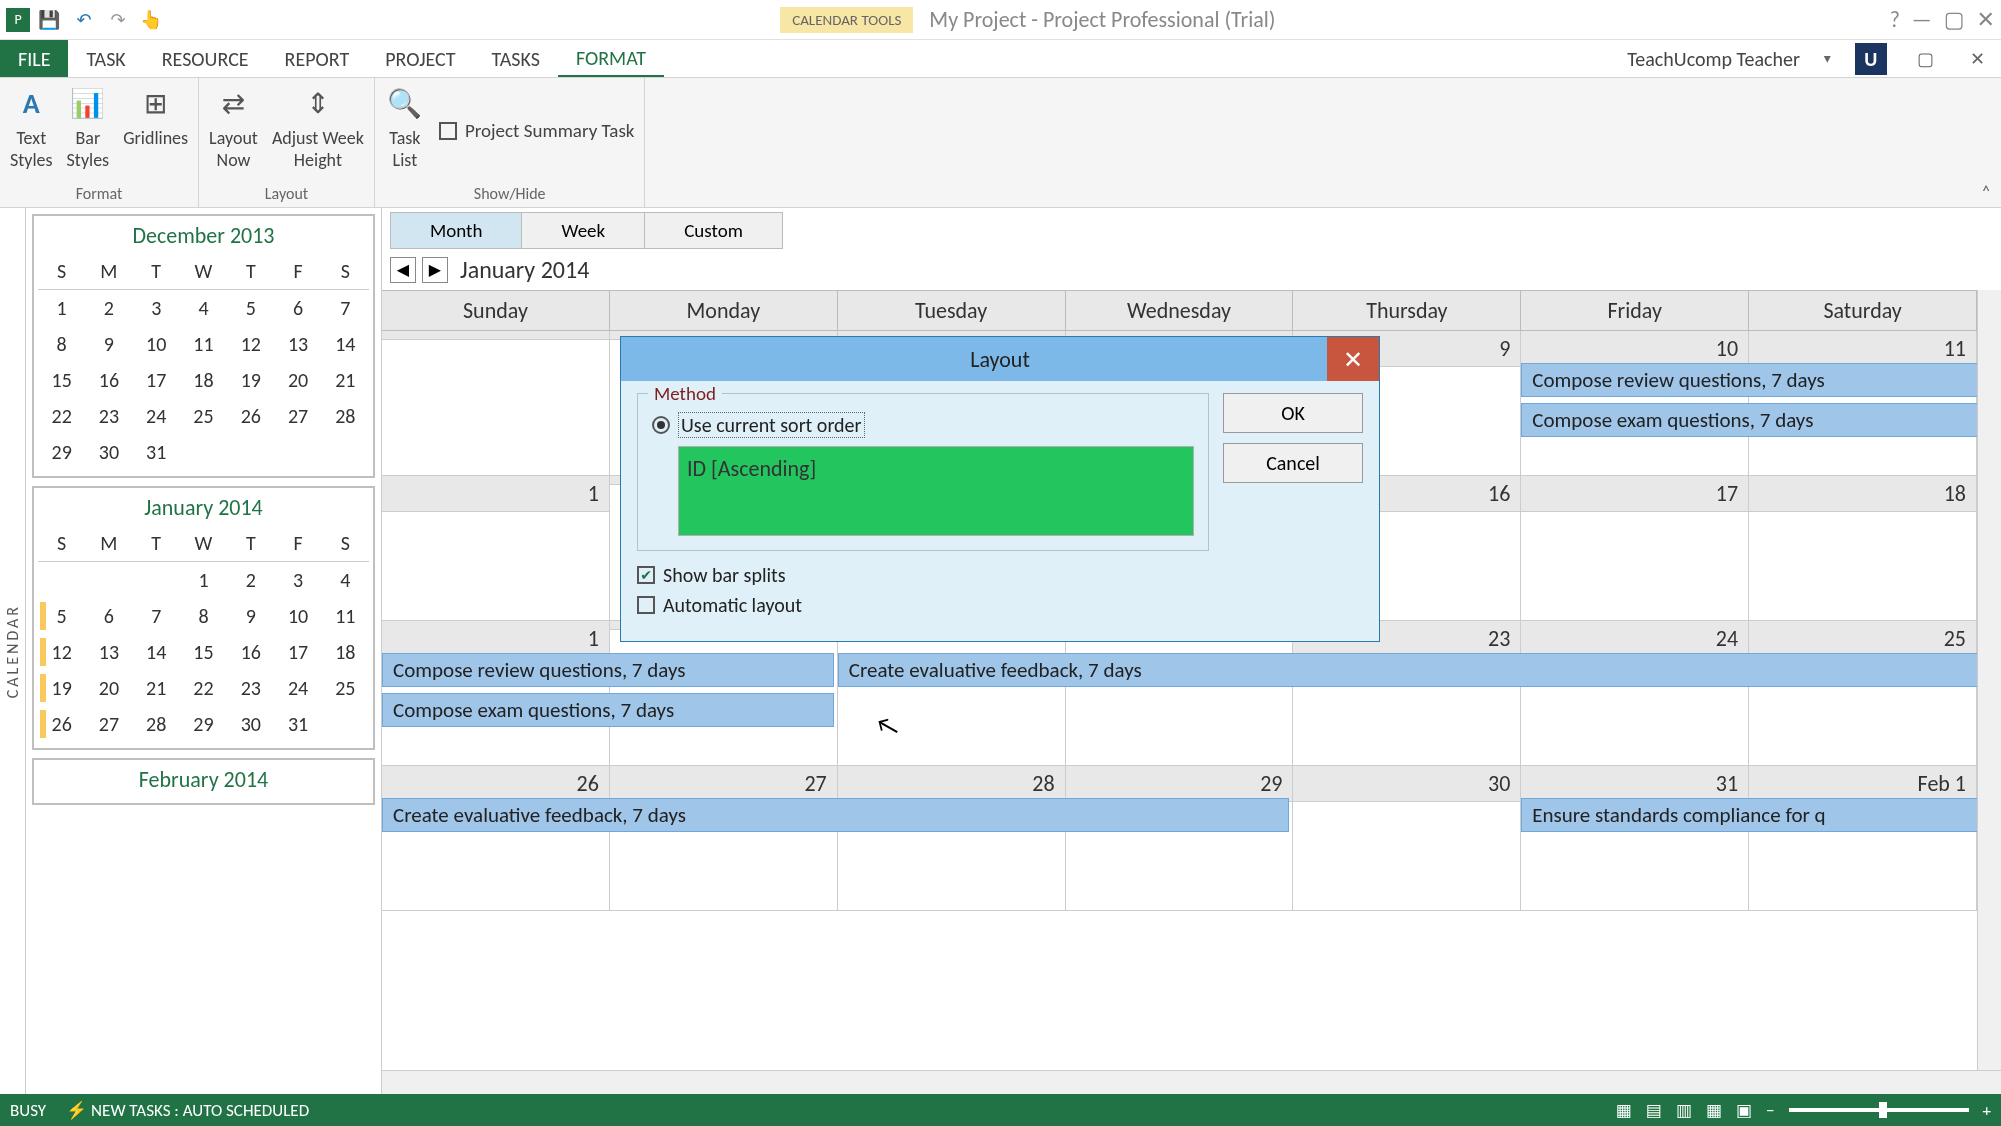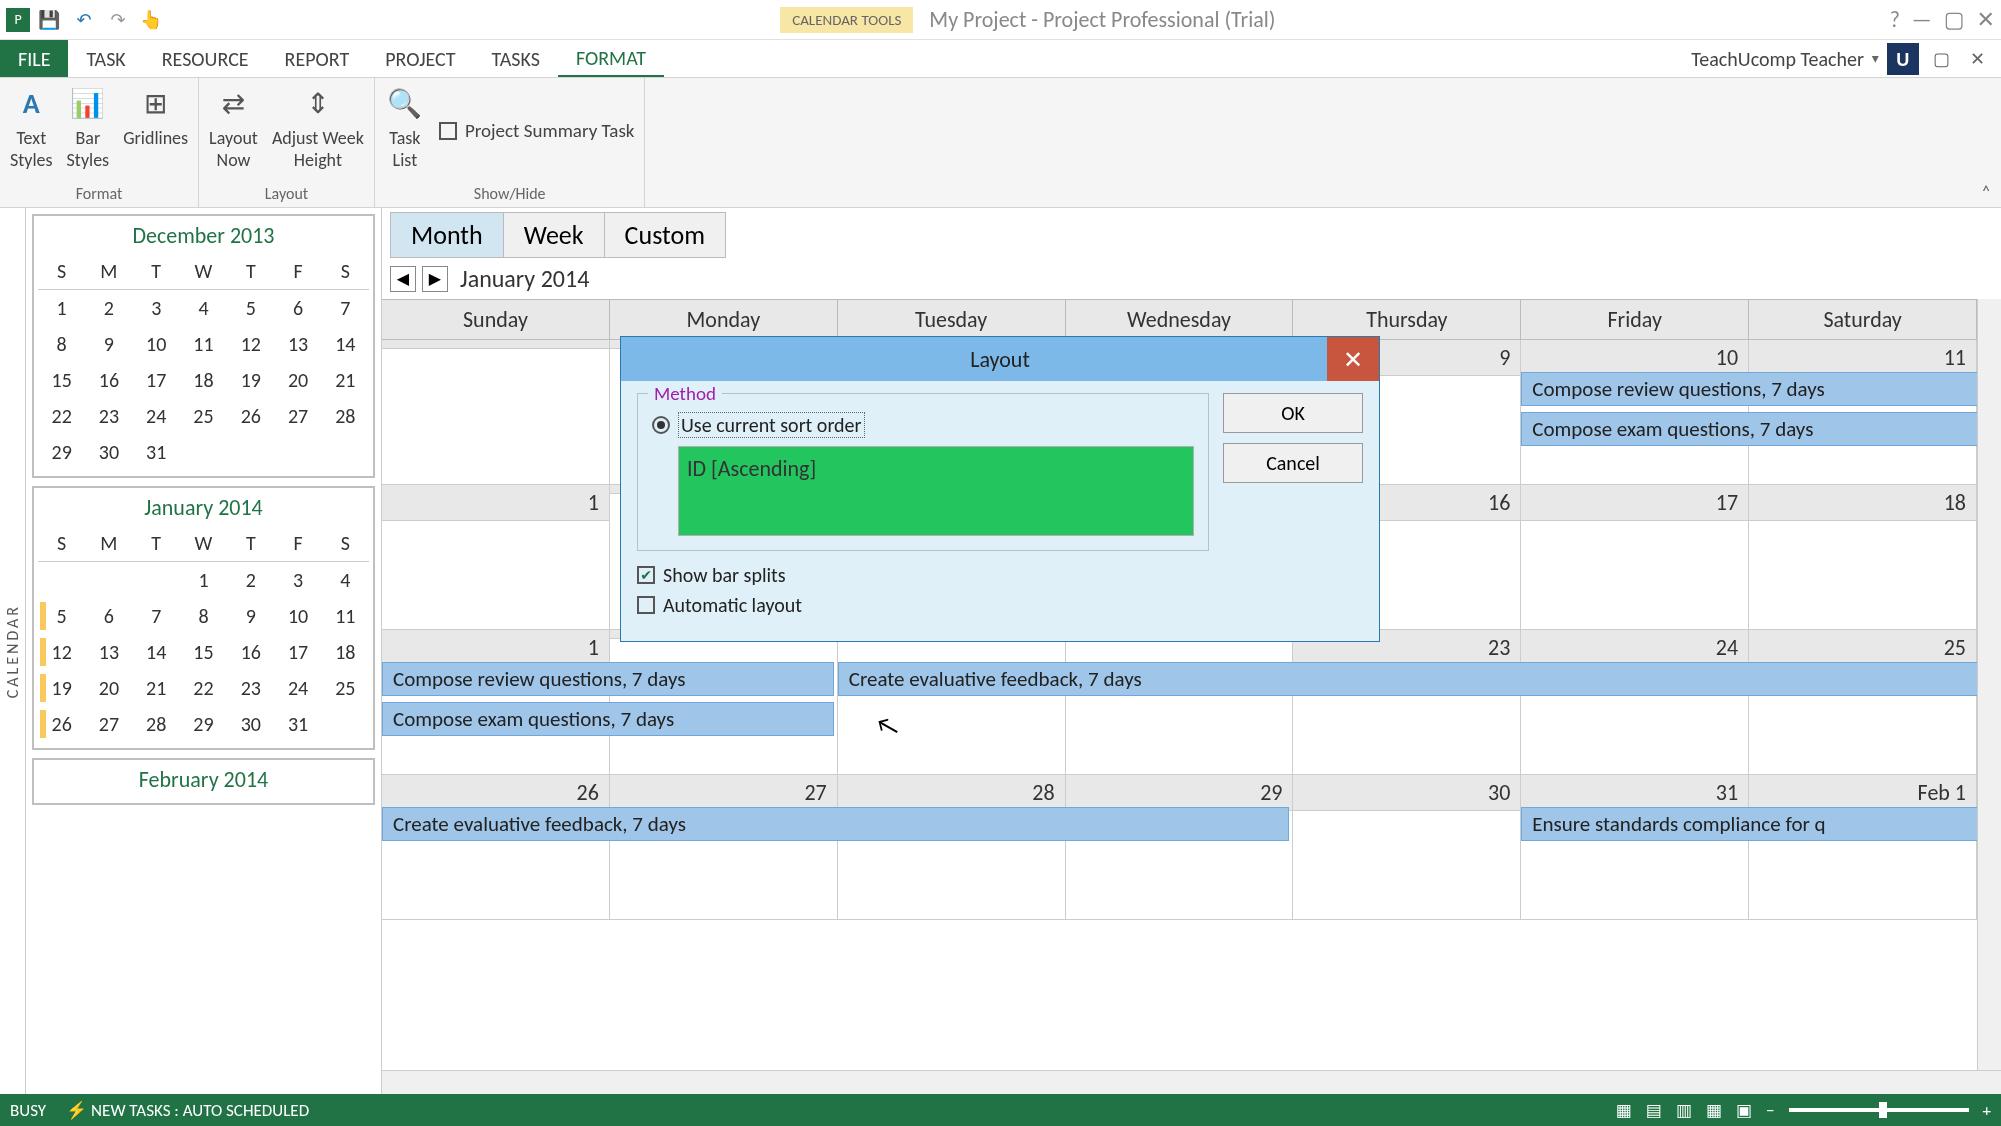--- a/index.html
+++ b/index.html
@@ -12,21 +12,21 @@
 .title-center { flex:1; text-align:center; display:flex; justify-content:center; align-items:center; gap:16px;}
 .context-tab { background:#f8e6a6; color:#666; padding:4px 12px; font-size:15px; }
 .app-title { color:#888; font-size:22px; }
 .win-ctrls { display:flex; gap:12px; color:#888; font-size:22px; }
 
 
 .ribbon-tabs { height:38px; display:flex; align-items:stretch; background:#fff; border-bottom:1px solid #d4d4d4; }
 .ribbon-tab { padding:4px 18px; font-size:20px; color:#444; cursor:pointer; display:flex; align-items:center;}
 .ribbon-tab.file { background:#217346; color:#fff; }
 .ribbon-tab.context-active { color:#217346; border-bottom:2px solid #217346; }
-.user-area { margin-left:auto; display:flex; align-items:center; gap:8px; padding-right:10px;}
+.user-area { margin-left:auto; display:flex; align-items:center; gap:24px; padding-right:10px;}
 .user-name { font-size:20px; color:#444;}
 .user-icon { width:32px; height:32px; background:#1a355f; color:#fff; display:flex; align-items:center; justify-content:center; font-weight:bold; font-size:20px;}
 .win-sm { color:#666; font-size:18px; padding:0 6px;}
 
 
 .ribbon-body { height:130px; background:#f5f5f5; border-bottom:1px solid #d4d4d4; display:flex; position:relative;}
 .ribbon-group { border-right:1px solid #d4d4d4; padding:6px 10px 0 10px; display:flex; flex-direction:column; align-items:center;}
 .ribbon-group-items { display:flex; gap:14px;}
 .ribbon-item { display:flex; flex-direction:column; align-items:center; justify-content:flex-start; text-align:center; font-size:18px; color:#444; line-height:1.2; }
 .ribbon-icon { width:40px; height:40px; display:flex; align-items:center; justify-content:center; font-size:28px; color:#555; margin-bottom:4px;}
@@ -44,21 +44,21 @@
 .mini-cal-title { text-align:center; font-size:22px; color:#217346; margin-bottom:4px;}
 .mini-cal-grid { width:100%; border-collapse:collapse;}
 .mini-cal-grid th, .mini-cal-grid td { width:14.28%; text-align:center; font-size:20px; padding:6px 0; color:#333;}
 .mini-cal-grid th { font-weight:normal; border-bottom:1px solid #ccc;}
 .mini-cal-grid td.today-marker { position:relative;}
 .mini-cal-grid td .marker { position:absolute; left:2px; top:4px; width:6px; bottom:4px; background:#fbc85e;}
 
 
 .cal-view { flex:1; display:flex; flex-direction:column; position:relative; border-left:1px solid #ccc;}
 .view-tabs { display:flex; gap:0; padding:4px 0 0 8px; background:#fff;}
-.view-tab { border:1px solid #bbb; padding:6px 20px; font-size:26px; background:#f0f0f0; margin-right:-1px;}
+.view-tab { border:1px solid #bbb; padding:6px 39px; font-size:19px; background:#f0f0f0; margin-right:-1px;}
 .view-tab.active { background:#d2e6f2; }
 .nav-row { display:flex; align-items:center; padding:6px 8px; gap:6px;}
 .nav-arrow { width:26px; height:26px; border:1px solid #888; display:flex; align-items:center; justify-content:center; font-size:16px;}
 .month-label { font-size:24px; color:#333; margin-left:6px;}
 
 .cal-grid-wrap { flex:1; position:relative; overflow:hidden;}
 .cal-header-row { display:flex; background:#e8e8e8; border-top:1px solid #bbb; border-bottom:1px solid #bbb;}
 .cal-header-cell { flex:1; text-align:center; font-size:22px; padding:6px 0; border-right:1px solid #bbb; color:#333;}
 .cal-week { display:flex; position:relative;}
 .cal-day { flex:1; border-right:1px solid #ccc; border-bottom:1px solid #ccc; position:relative; min-height:145px; background:#fff;}
@@ -67,21 +67,21 @@
 .vscroll { width:24px; background:#f0f0f0; border-left:1px solid #ccc;}
 .hscroll { height:24px; background:#f0f0f0; border-top:1px solid #ccc;}
 
 
 .dialog-overlay { position:absolute; left:620px; top:336px; width:760px; background:#dff0f9; border:1px solid #2a7ab0; box-shadow:5px 5px 0 rgba(0,0,0,0);}
 .dialog-title { background:#7cb9e8; height:44px; display:flex; align-items:center; justify-content:center; position:relative; font-size:22px; color:#222;}
 .dialog-close { position:absolute; right:0; top:0; width:52px; height:44px; background:#c8553d; color:#fff; display:flex; align-items:center; justify-content:center; font-size:24px;}
 .dialog-body { padding:12px 16px 18px 16px; display:flex; gap:14px;}
 .dialog-left { flex:1;}
 .group-box { border:1px solid #b0c4d0; padding:10px 14px 14px 14px; margin-bottom:12px; position:relative;}
-.group-box-label { position:absolute; top:-12px; left:10px; background:#dff0f9; padding:0 6px; font-size:19px; color:#a21caf;}
+.group-box-label { position:absolute; top:-12px; left:10px; background:#dff0f9; padding:0 6px; font-size:19px; color:#7f1d1d;}
 .radio-row { display:flex; align-items:center; gap:8px; font-size:20px; color:#222; margin:8px 0;}
 .radio { width:18px; height:18px; border:2px solid #555; border-radius:50%; display:inline-flex; align-items:center; justify-content:center;}
 .radio.checked::after { content:""; width:8px; height:8px; background:#333; border-radius:50%;}
 .sort-box { border:1px solid #b0b0b0; background:#22c55e; height:90px; padding:8px; font-size:22px; color:#333; margin-left:26px;}
 .check-row { display:flex; align-items:center; gap:8px; font-size:20px; color:#222; margin:6px 0;}
 .checkbox { width:18px; height:18px; border:2px solid #555; display:inline-flex; align-items:center; justify-content:center; font-size:14px; color:#217346;}
 .dialog-buttons { display:flex; flex-direction:column; gap:10px;}
 .dlg-btn { width:140px; height:40px; border:1px solid #999; background:#f0f0f0; font-size:20px; display:flex; align-items:center; justify-content:center;}
 
 

